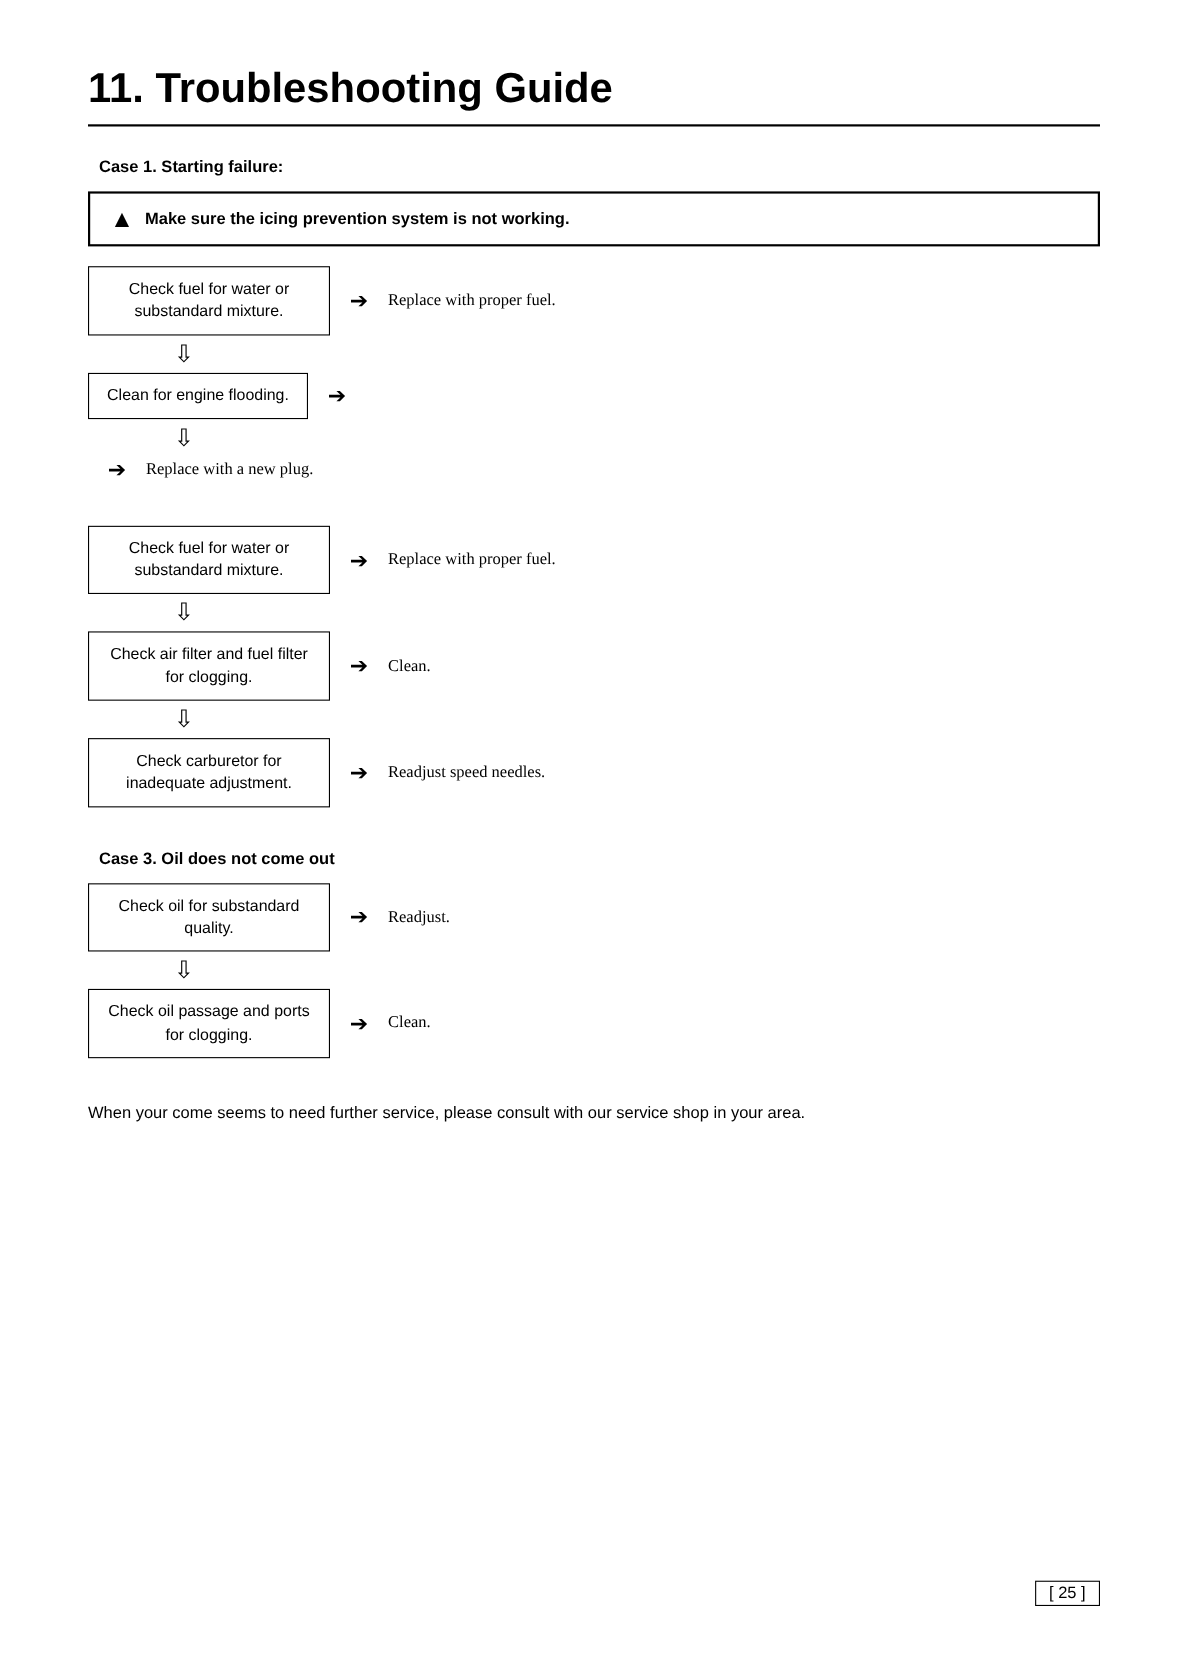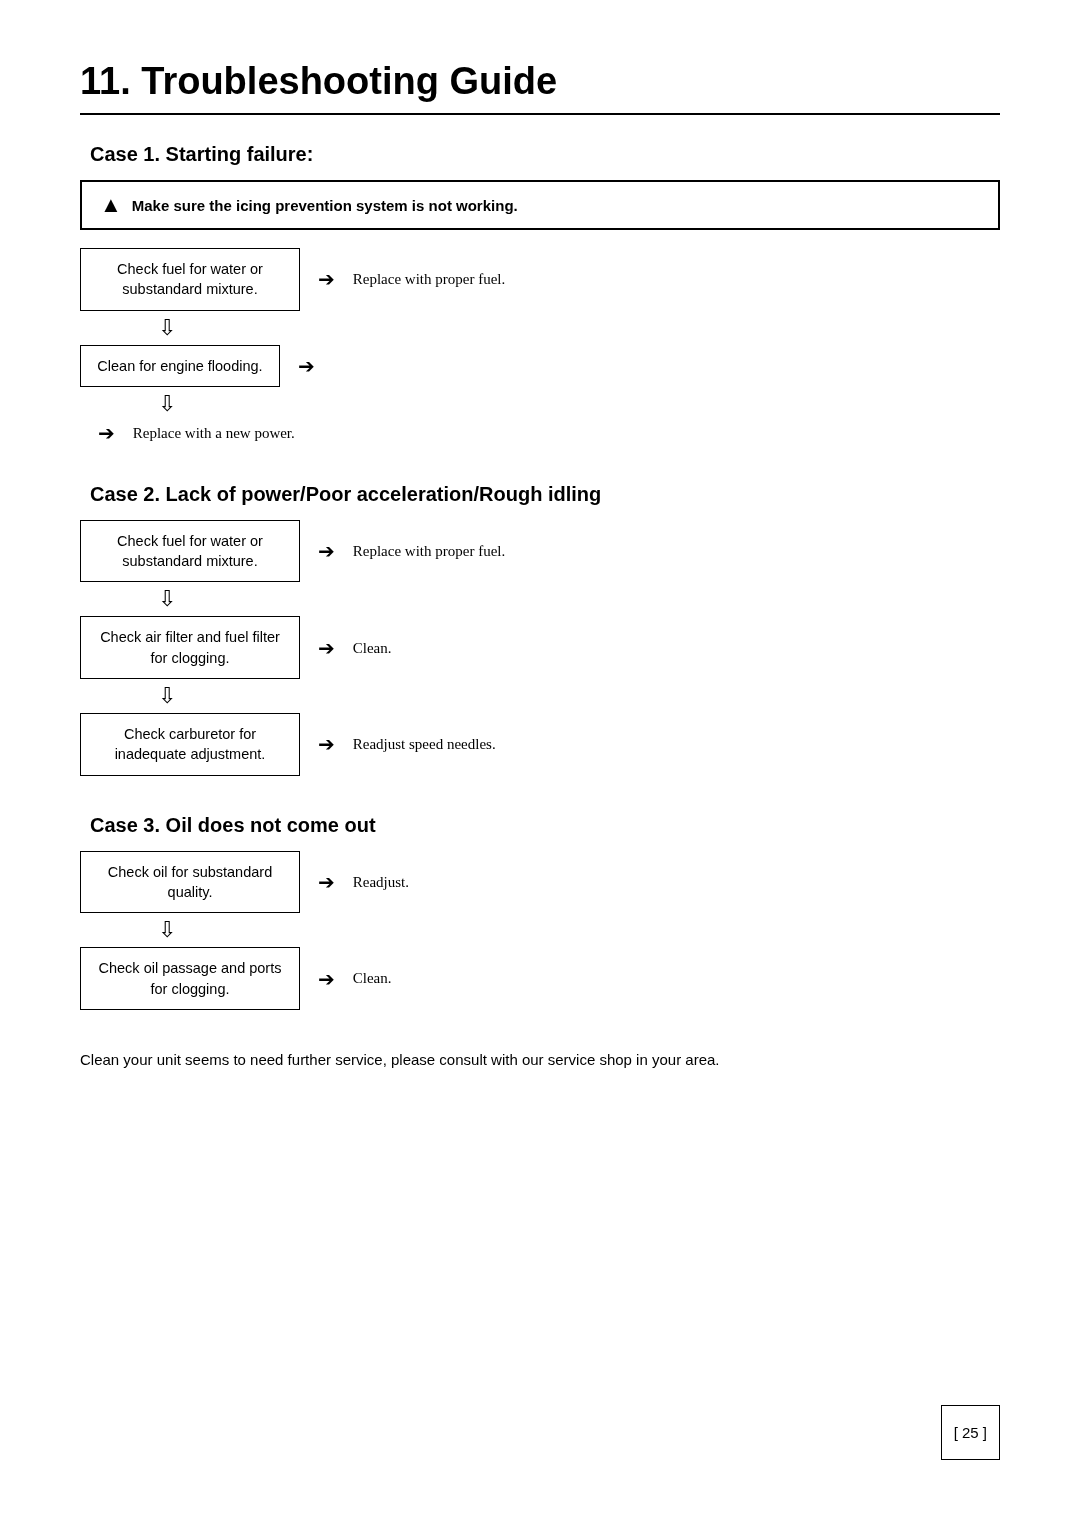--- a/index.html
+++ b/index.html
@@ -26,21 +26,21 @@
     }
 
     .title-divider {
       border: none;
       border-top: 2px solid #000;
       margin-bottom: 28px;
     }
 
     .case-title {
       font-weight: bold;
-      font-size: 20px;
+      font-size: 15px;
       margin-bottom: 14px;
       margin-left: 10px;
     }
 
     .warning-box {
       border: 2px solid #000;
       padding: 10px 18px;
       margin-bottom: 18px;
       display: flex;
       align-items: center;
@@ -105,21 +105,21 @@
 
     .footer-text {
       font-size: 15px;
       line-height: 1.6;
       margin-top: 30px;
     }
 
     .page-number-bracket {
       border: 1px solid #000;
       display: inline-block;
-      padding: 18px 12px;
+      padding: 2px 12px;
     }
 
     .page-wrapper {
       position: relative;
       min-height: 1400px;
     }
 
     .page-num-bottom {
       position: absolute;
       bottom: 0;
@@ -162,27 +162,26 @@
         </div>
         <span class="arrow-right">➔</span>
       </div>
 
       <div class="down-arrow-container">
         <span class="down-arrow">⇩</span>
       </div>
 
       <div class="flow-row">
         <span class="arrow-right">➔</span>
-        <div class="action-text">Replace with a new power.</div>
+        <div class="action-text">Replace with a new plug.</div>
       </div>
     </div>
   </div>
 
   <div class="section-block">
-    <div class="case-title">Case 2. Lack of power/Poor acceleration/Rough idling</div>
 
     <div class="flow-section">
 
       <div class="flow-row">
         <div class="flow-box">
           <span>Check fuel for water or substandard mixture.</span>
         </div>
         <span class="arrow-right">➔</span>
         <div class="action-text">Replace with proper fuel.</div>
       </div>
@@ -233,21 +232,21 @@
       <div class="flow-row">
         <div class="flow-box">
           <span>Check oil passage and ports for clogging.</span>
         </div>
         <span class="arrow-right">➔</span>
         <div class="action-text">Clean.</div>
       </div>
     </div>
   </div>
 
-  <div class="footer-text">Clean your unit seems to need further service, please consult with our service shop in your area.</div>
+  <div class="footer-text">When your come seems to need further service, please consult with our service shop in your area.</div>
 
   <div class="page-num-bottom">
     <span class="page-number-bracket">
       [&nbsp;<span>25</span>&nbsp;]
     </span>
   </div>
 
 </div>
 
 </body></html>

